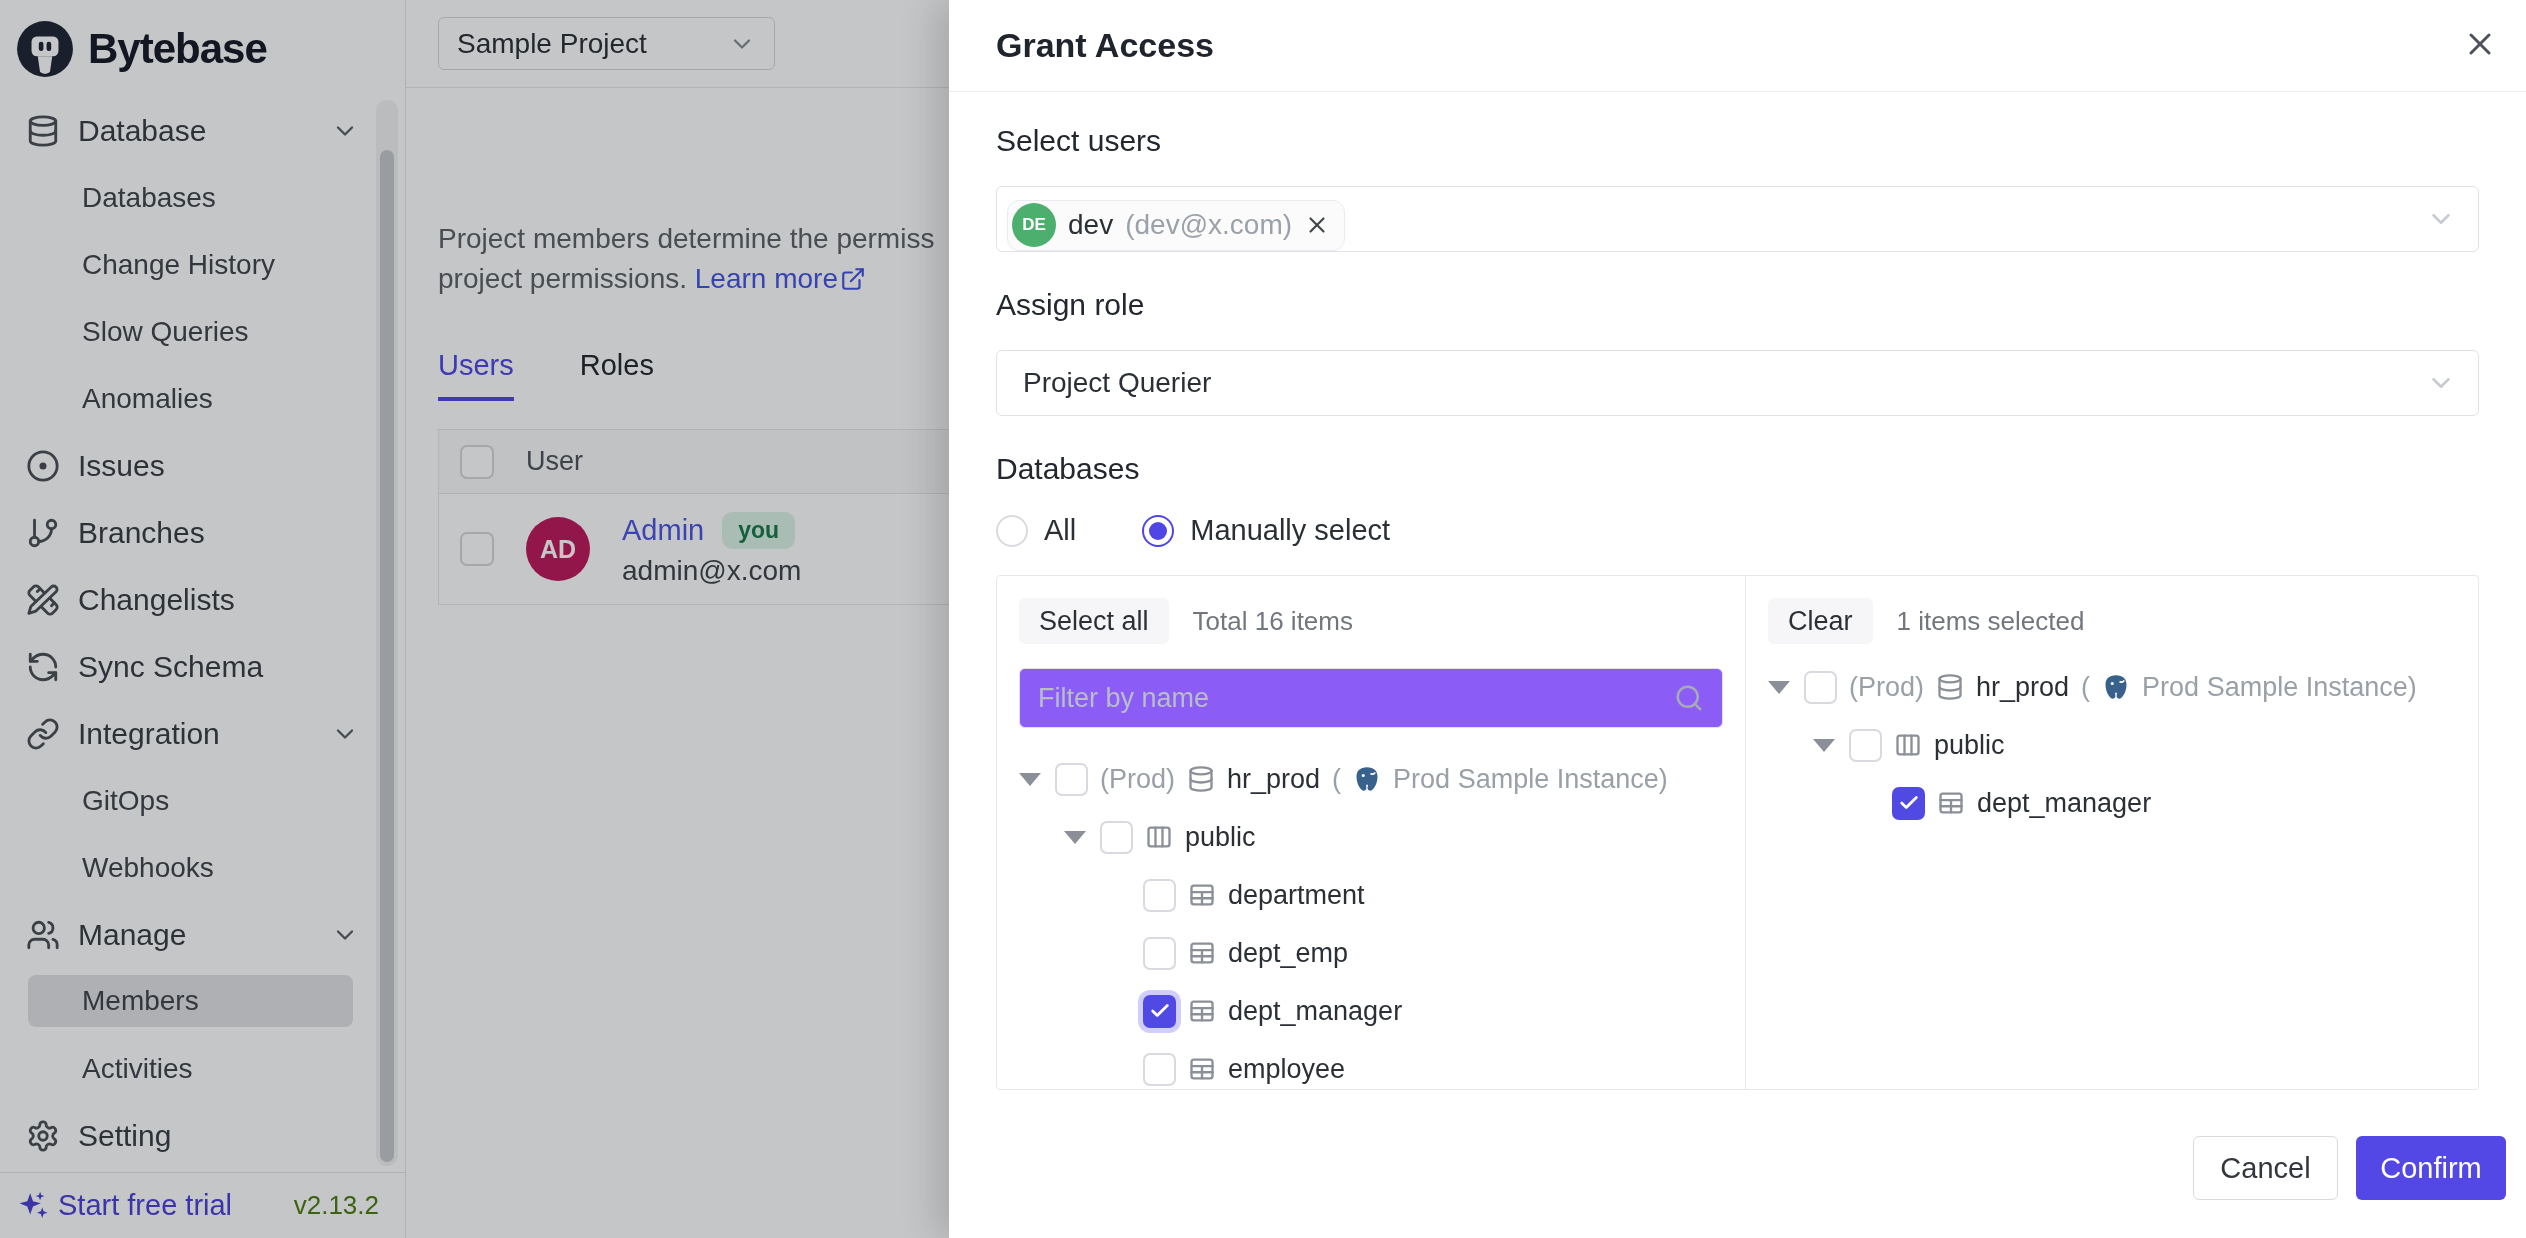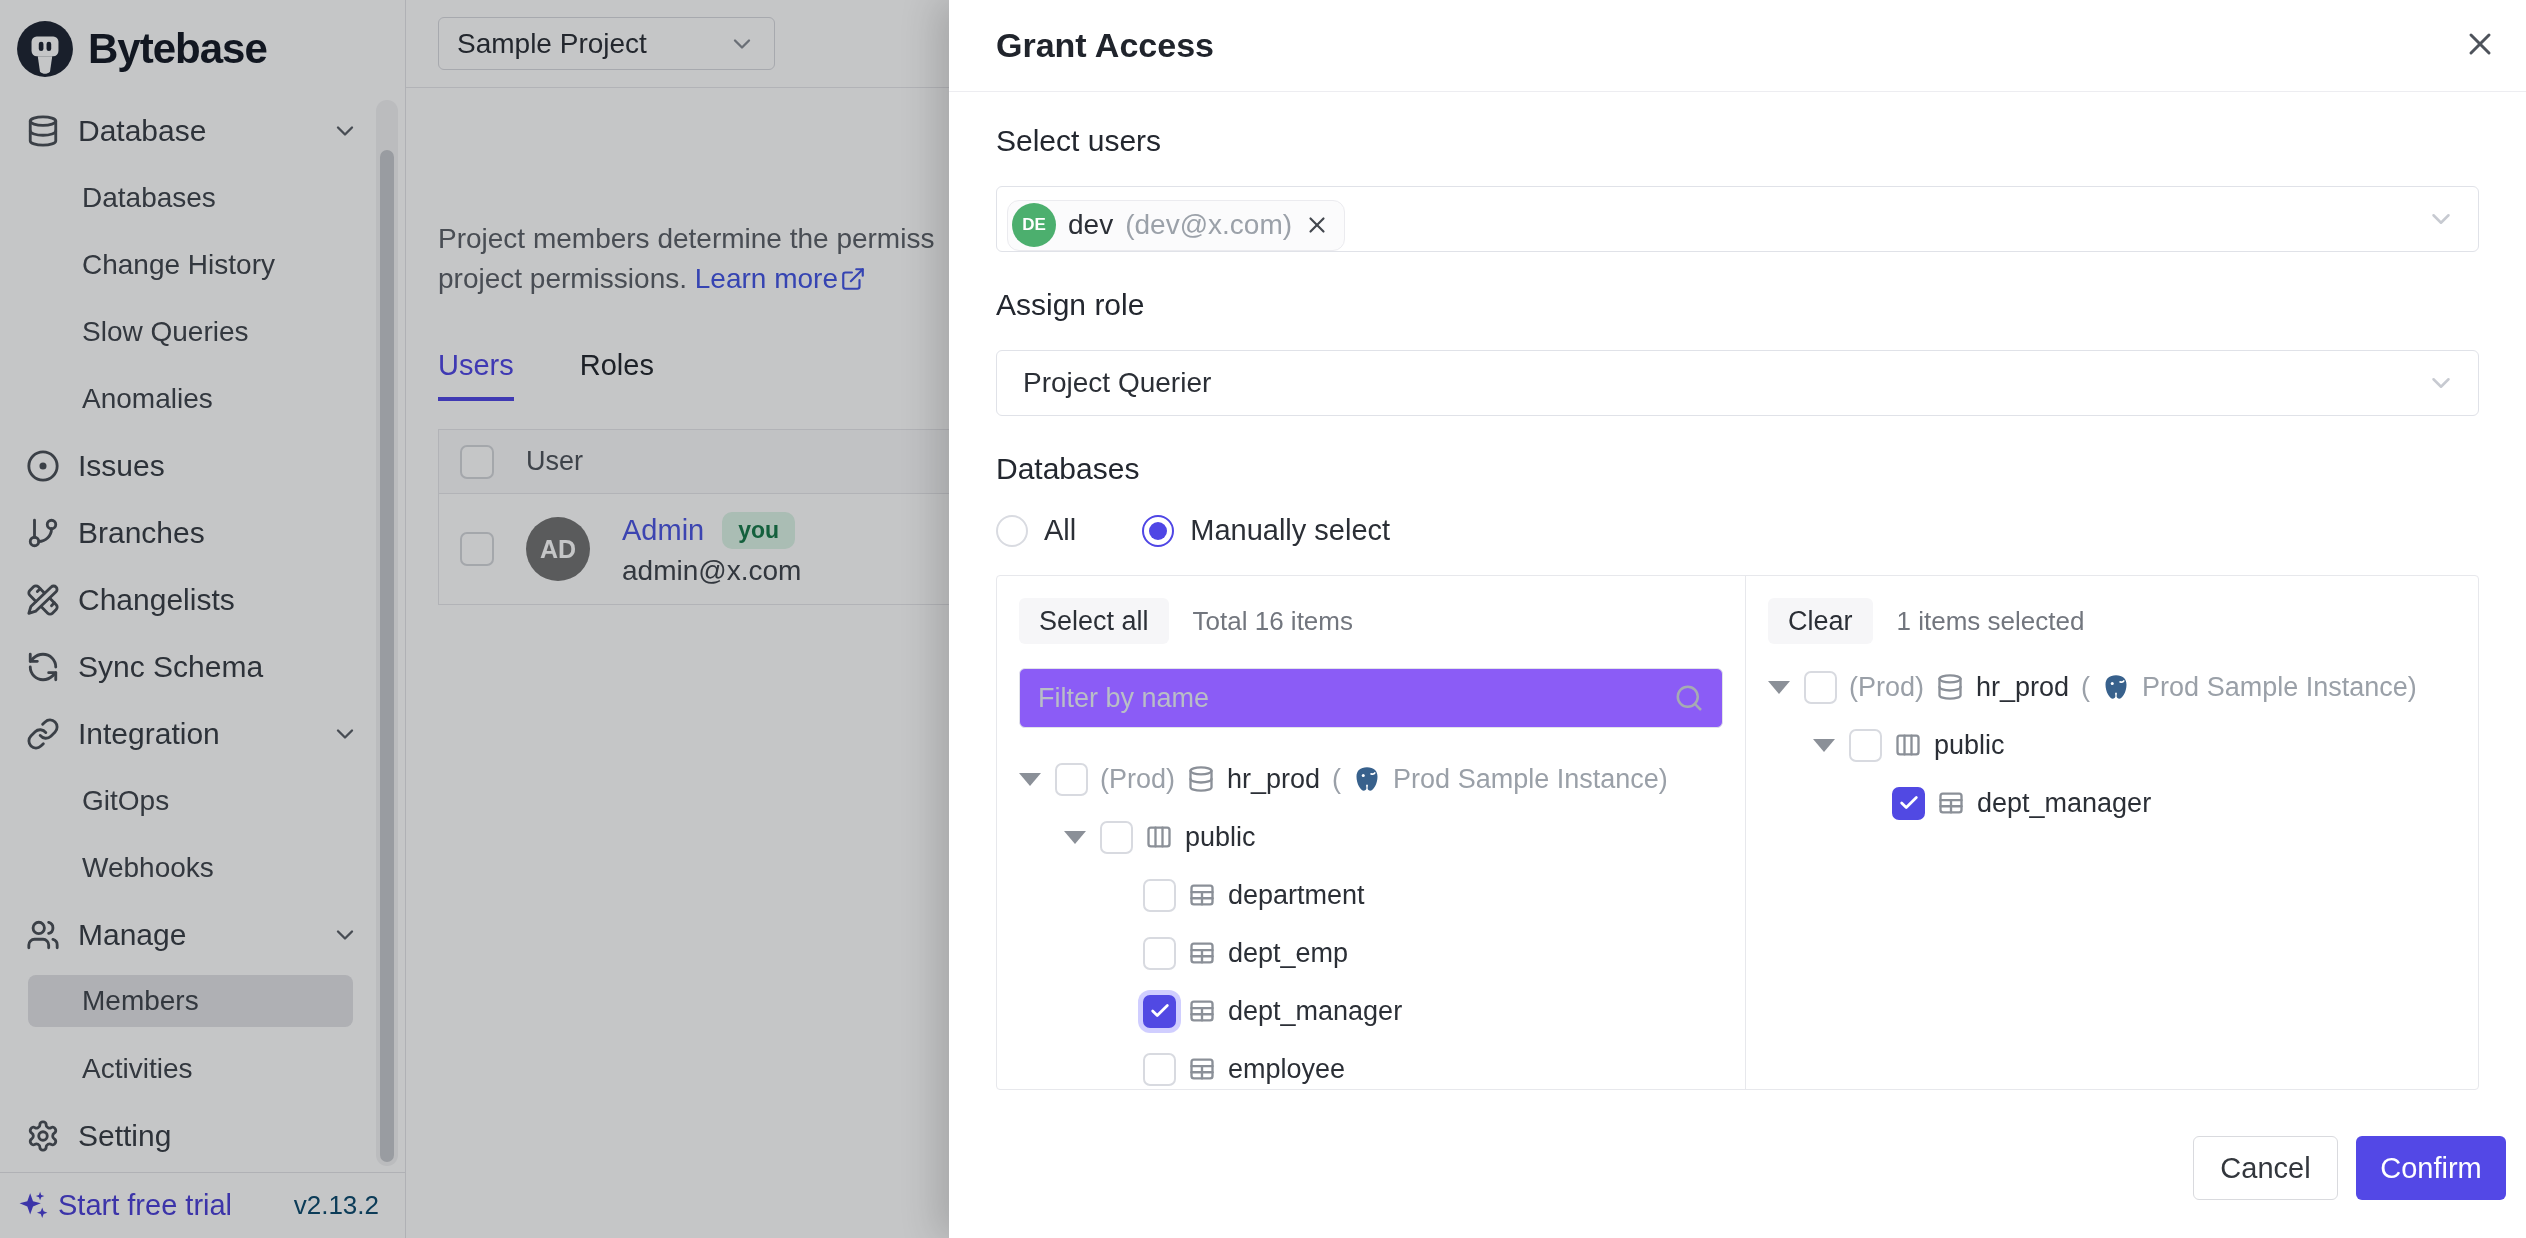--- a/index.html
+++ b/index.html
@@ -18,40 +18,40 @@
   .nav-item { height:67px; display:flex; align-items:center; padding-left:26px; gap:18px; font-size:30px; font-weight:500; color:#383d45; cursor:pointer; }
   .nav-item .nav-icon { width:34px; height:34px; color:#4a4f57; flex:none; }
   .nav-item .chev { width:28px; height:28px; color:#5a5f67; margin-left:auto; margin-right:46px; }
   .nav-item.sub { padding-left:82px; font-size:28px; font-weight:400; color:#40454d; }
   .nav-item.sub.active { height:52px; margin:7px 52px 8px 28px; padding-left:54px; border-radius:8px; background:#e2e2e6; }
   .sb-track { position:absolute; right:7px; width:22px; top:100px; bottom:6px; background:#f2f2f4; border-radius:11px; }
   .sb-thumb { position:absolute; right:11px; width:14px; top:150px; height:1012px; background:#c6c8cd; border-radius:7px; }
   .side-footer { position:absolute; left:0; bottom:0; width:406px; height:66px; background:#fff; border-top:1px solid #e4e4e8; border-right:1px solid #e4e4e8; display:flex; align-items:center; padding:0 26px 0 16px; z-index:1; }
   .trial { display:flex; align-items:center; gap:8px; color:#4b40d8; font-size:29px; }
   .trial svg { width:34px; height:34px; }
-  .version { margin-left:auto; font-size:26px; color:#0c4a6e; }
+  .version { margin-left:auto; font-size:26px; color:#4d7c0f; }
 
   
   .main { position:absolute; left:406px; right:0; top:0; bottom:0; background:#fff; }
   .topbar { height:88px; border-bottom:1px solid #e6e6ea; display:flex; align-items:center; padding-left:32px; }
   .proj-select { width:337px; height:53px; border:1px solid #d8d9de; border-radius:6px; background:#fff; display:flex; align-items:center; padding:0 18px; font-size:28px; color:#2b2f36; cursor:pointer; }
   .proj-select .chev { width:28px; height:28px; color:#888d95; margin-left:auto; }
   .content { padding-left:32px; }
   .desc { margin-top:131px; font-size:28px; line-height:40px; color:#5c6168; width:1500px; white-space:nowrap; }
   .learn { color:#4355e4; text-decoration:none; display:inline-flex; align-items:center; gap:2px; cursor:pointer; }
   .learn svg { width:26px; height:26px; }
   .tabs { margin-top:50px; display:flex; gap:66px; font-size:29px; }
   .tab { padding-bottom:15px; color:#23272e; cursor:pointer; }
   .tab.active { color:#4f46e5; border-bottom:4px solid #4f46e5; }
   .mtable { margin-top:28px; width:1700px; border:1px solid #e7e7ea; }
   .mt-head { height:64px; display:flex; align-items:center; background:#fafafb; border-bottom:1px solid #e7e7ea; padding-left:21px; gap:32px; font-size:27px; color:#4e535b; }
   .cbx { width:34px; height:34px; border:2px solid #d4d6db; border-radius:7px; background:#fff; flex:none; cursor:pointer; }
   .mt-row { height:110px; display:flex; align-items:center; padding-left:21px; gap:32px; }
   .avatar { border-radius:50%; display:flex; align-items:center; justify-content:center; color:#fff; font-weight:700; flex:none; }
-  .av-red { width:64px; height:64px; background:#737373; font-size:25px; }
+  .av-red { width:64px; height:64px; background:#be185d; font-size:25px; }
   .uline { display:flex; align-items:center; gap:18px; }
   .ulink { color:#4b55e2; font-size:29px; text-decoration:none; cursor:pointer; }
   .badge { background:#dcf3e6; color:#177a4a; font-size:23px; font-weight:600; padding:5px 16px; border-radius:10px; }
   .uemail { margin-top:6px; font-size:28px; color:#3f444c; }
 
   
   .overlay { position:absolute; inset:0; background:rgba(13,15,22,0.24); z-index:5; }
   .modal { position:absolute; left:949px; top:0; right:0; bottom:0; background:#fff; z-index:10; box-shadow:-12px 0 36px rgba(0,0,0,0.16); }
   .m-head { height:92px; border-bottom:1px solid #ededf1; display:flex; align-items:center; padding:0 26px 0 47px; }
   .m-title { font-size:34px; font-weight:600; color:#20242c; }

